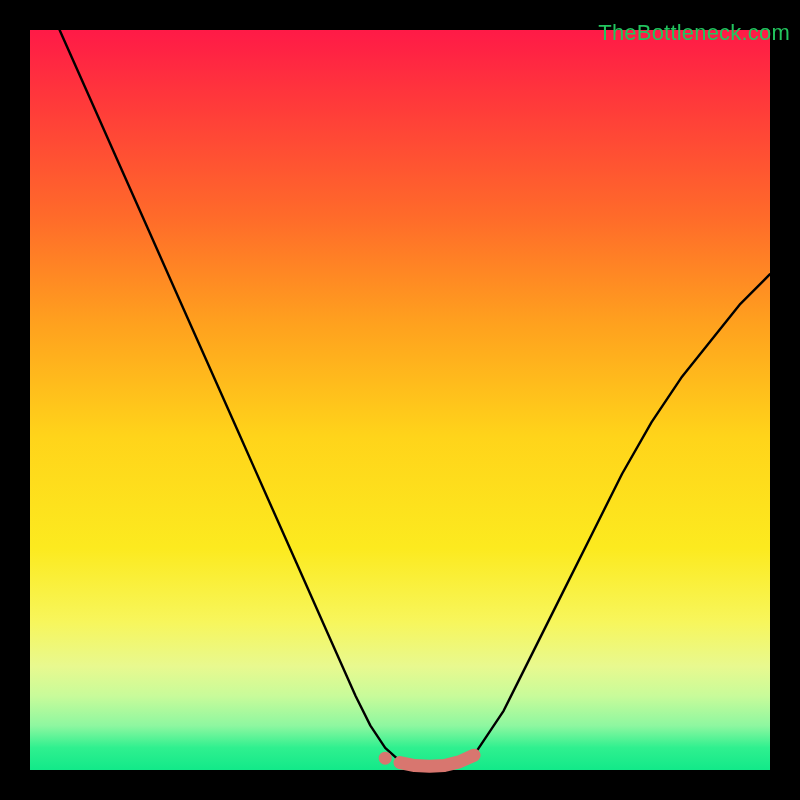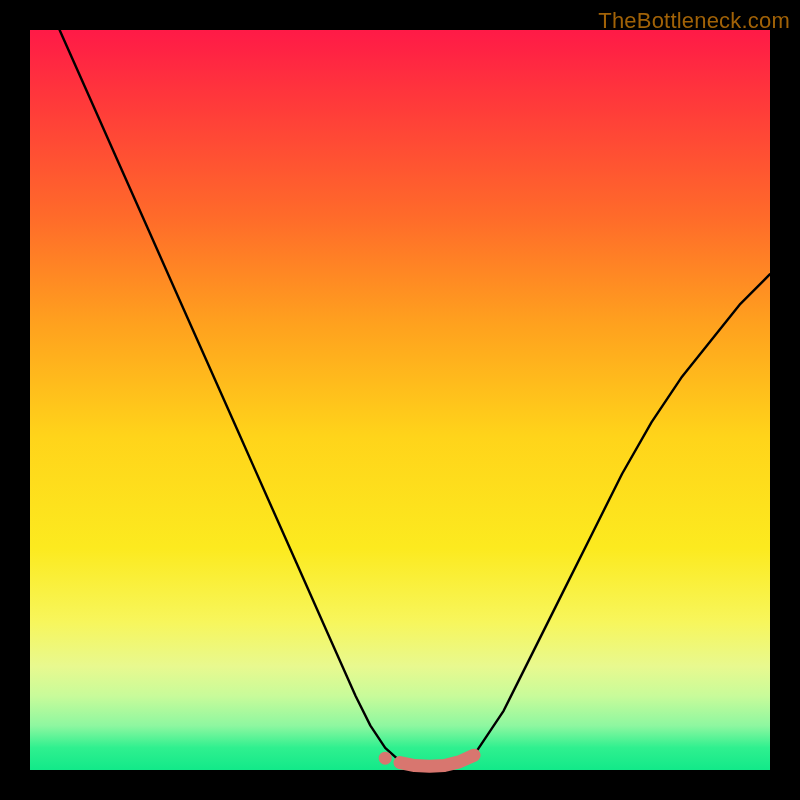--- a/index.html
+++ b/index.html
@@ -31,23 +31,23 @@
       #f7f65c 80%,
       #e8f98f 86%,
       #c8fb9a 90%,
       #8ef7a0 94%,
       #2ff08f 97%,
       #12e989 100%
     );
   }
   .watermark {
     position: absolute;
-    top: 8px;
+    top: 20px;
     right: 10px;
-    color: #a16207;
+    color: #22c55e;
     font-size: 22px;
     letter-spacing: 0.2px;
     font-weight: 500;
     user-select: none;
   }
   svg {
     position: absolute;
     top: 0;
     left: 0;
   }

